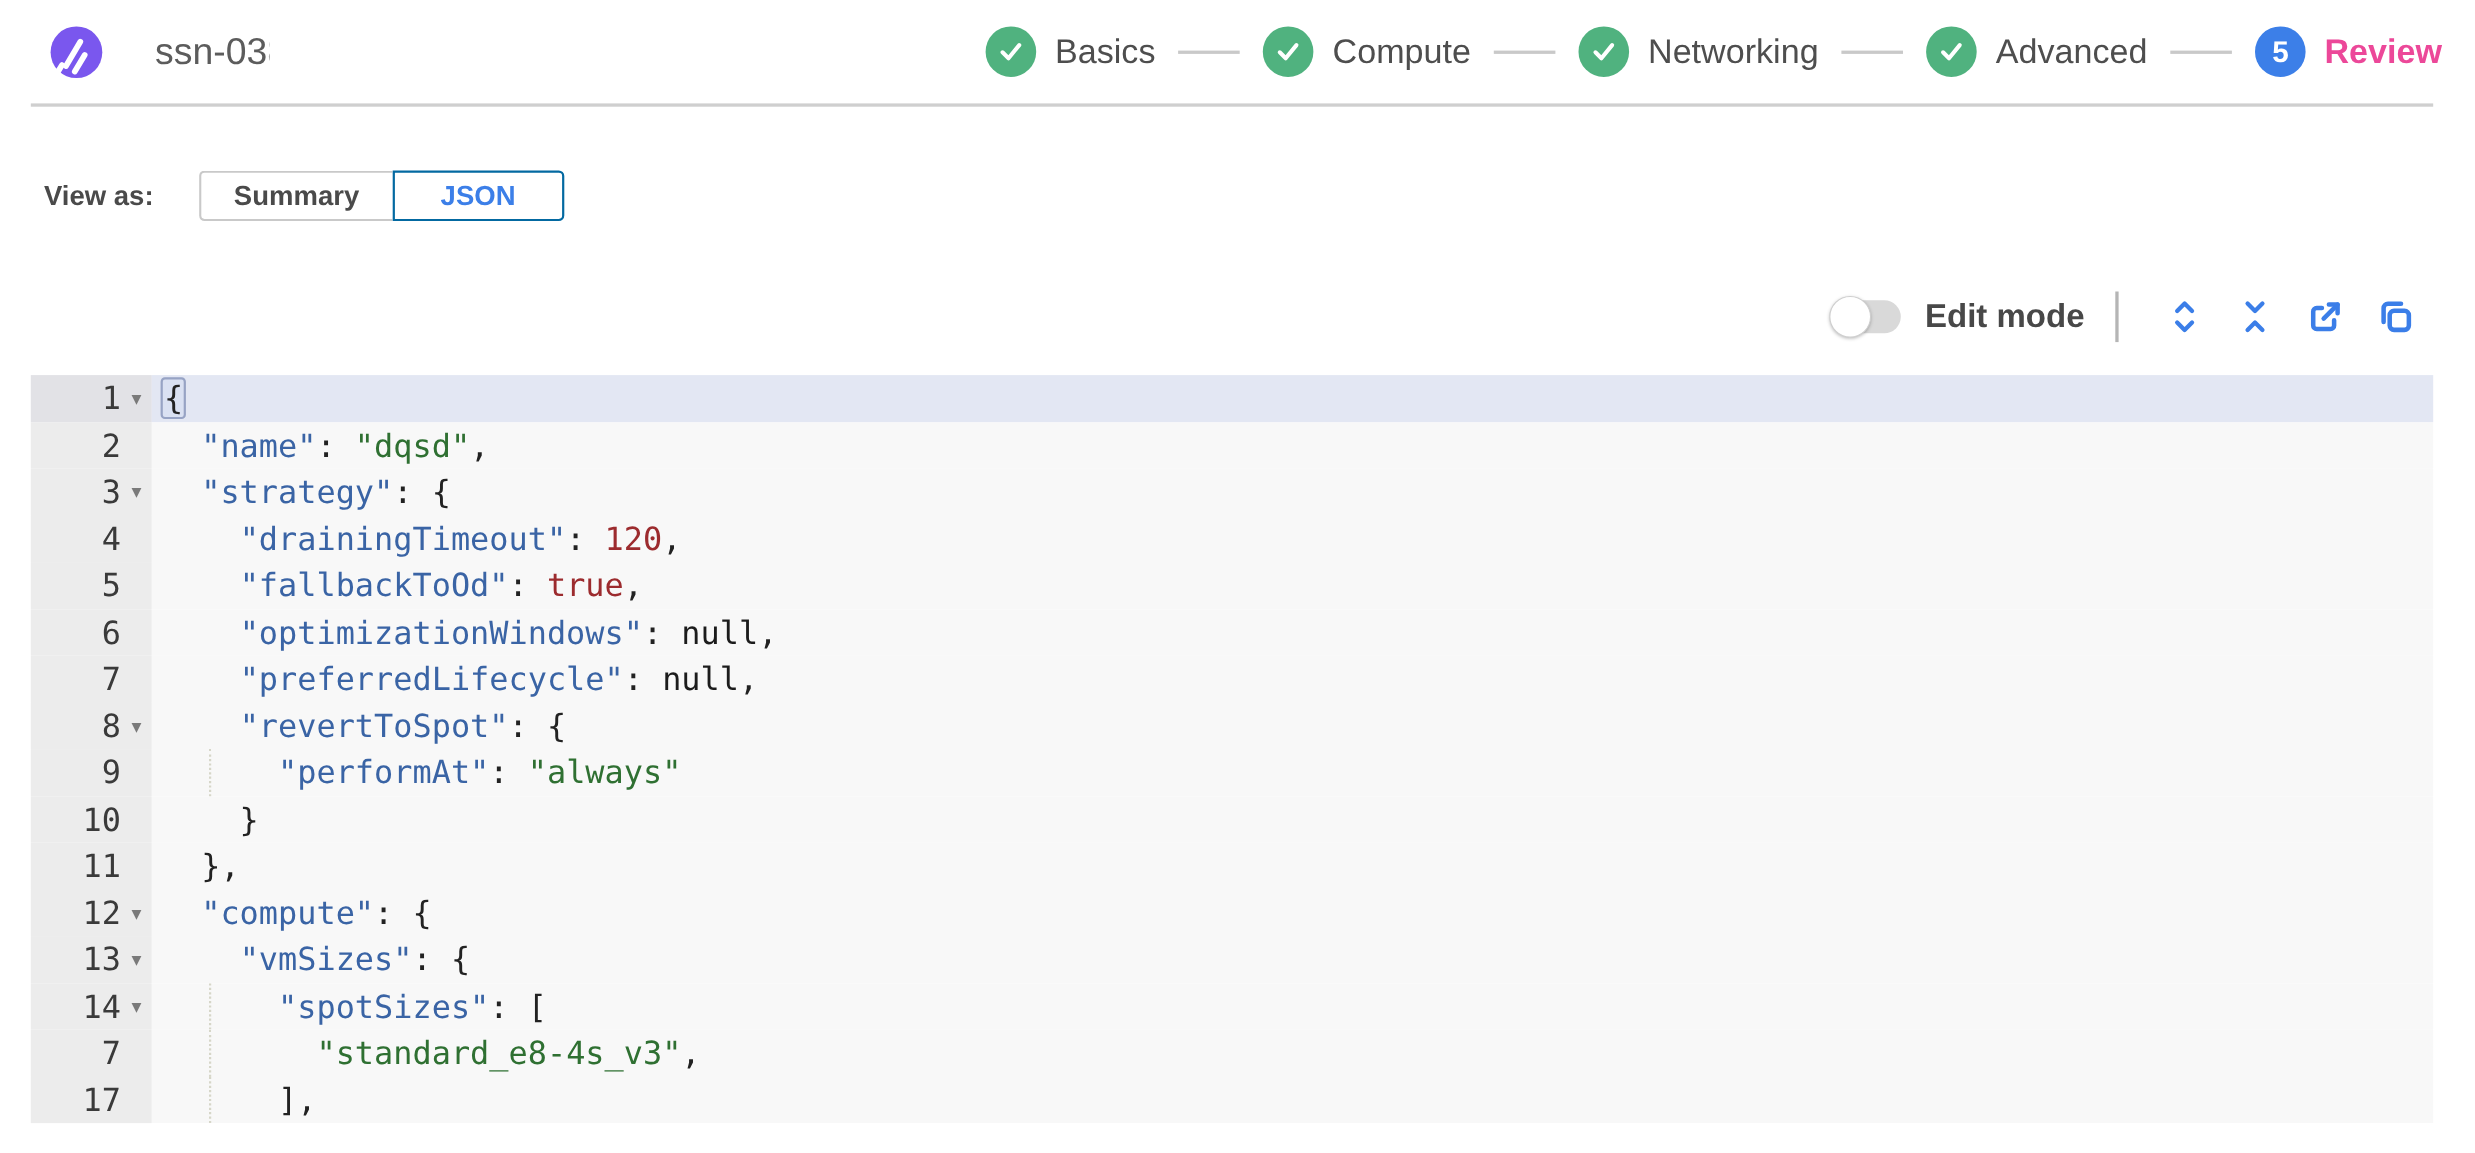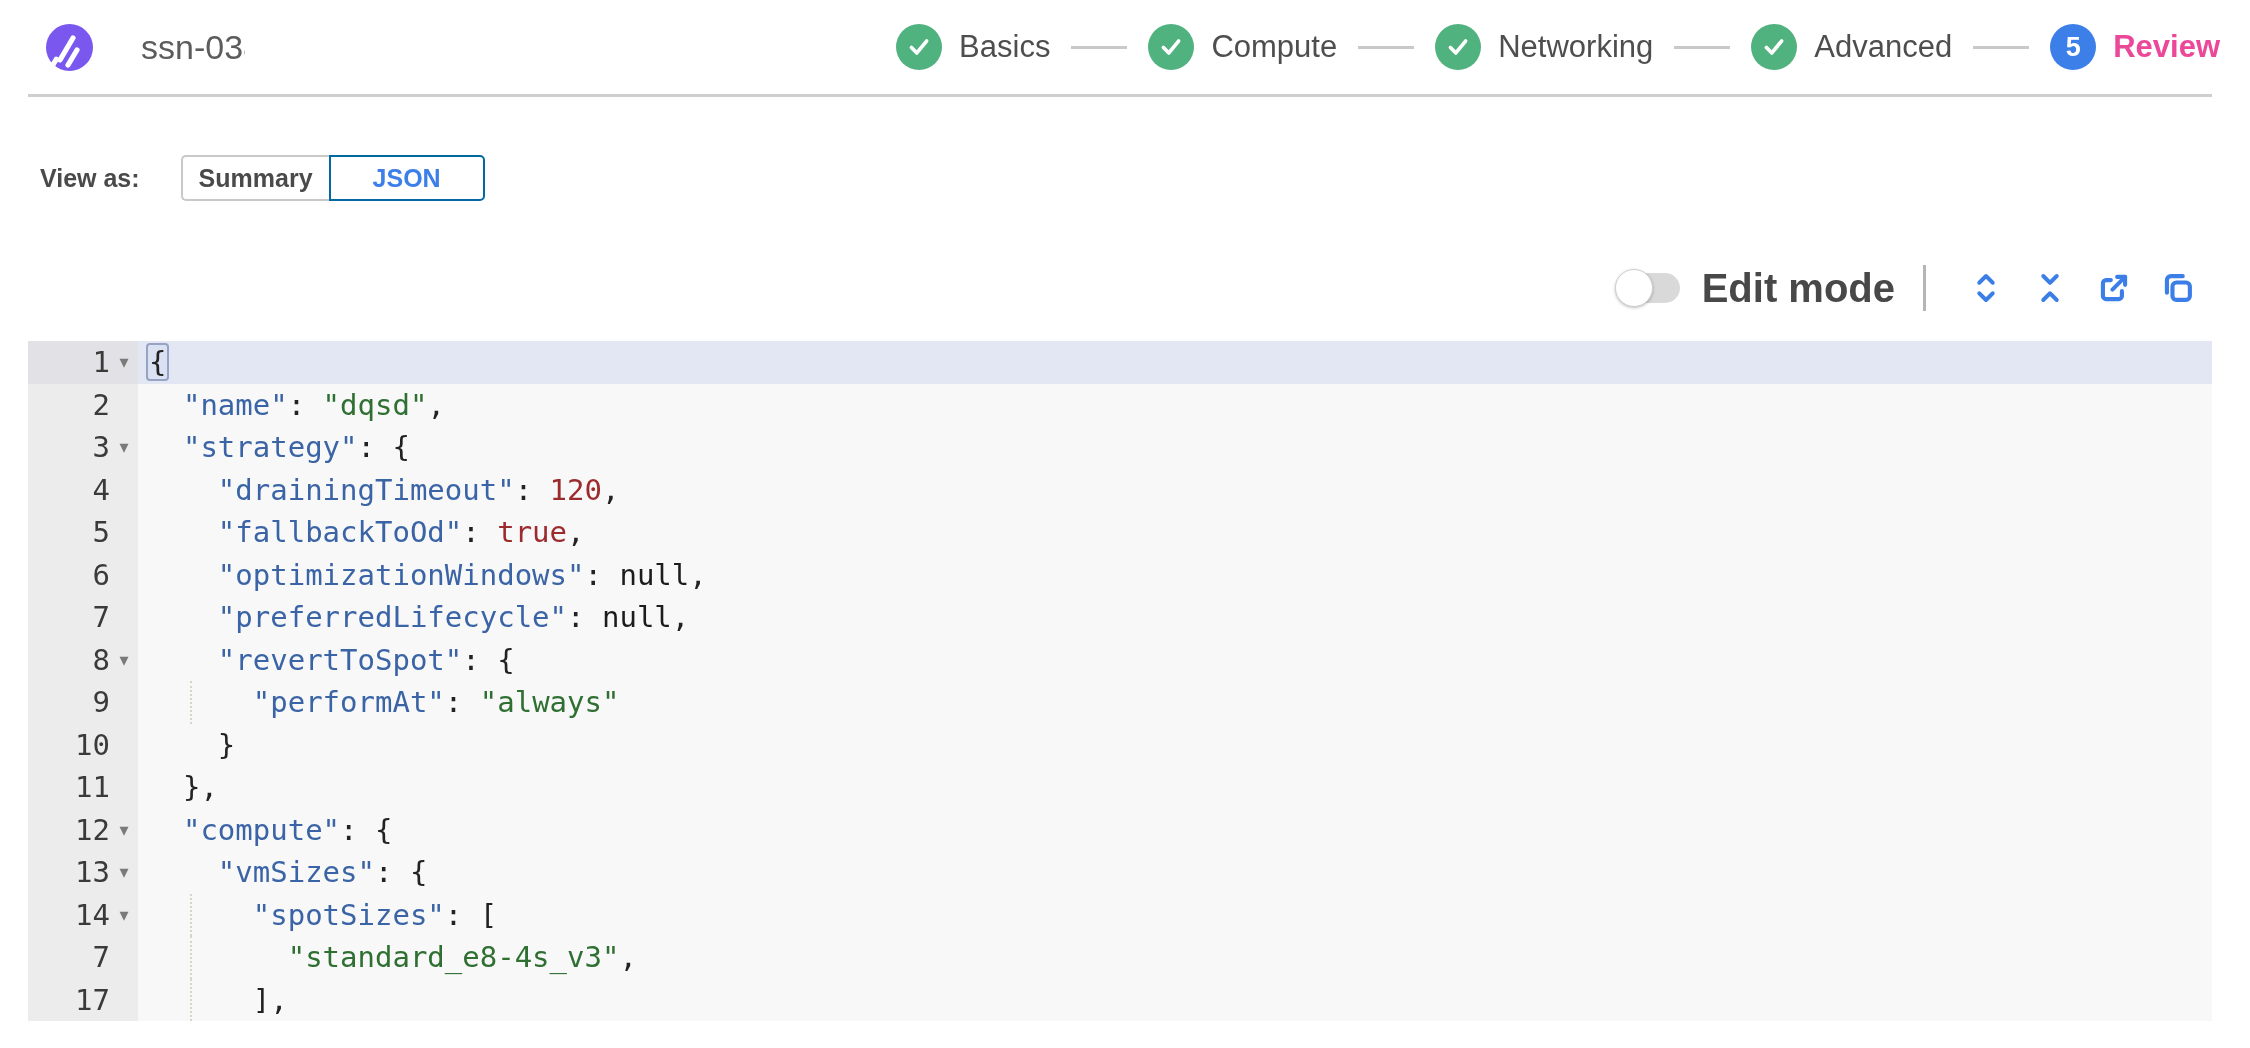--- a/index.html
+++ b/index.html
@@ -26,30 +26,30 @@
 
   .hdr-divider { height:3px; background:#cfcfcf; margin:0 38px 0 28px; }
 
   
   .viewas-row { display:flex; align-items:center; margin:58px 0 0 40px; }
   .viewas-label { font-size:25px; font-weight:bold; color:#4a4a4a; margin-right:41px; }
   .seg { display:flex; }
   .seg button { height:46px; background:#fff; font-family:"Liberation Sans",sans-serif;
                 font-size:25px; font-weight:bold; cursor:pointer; }
   .seg .seg-off { border:2px solid #c9c9c9; border-right:none; border-radius:5px 0 0 5px;
-                  color:#4a4a4a; padding:0 16px; }
+                  color:#4a4a4a; padding:0 30px; }
   .seg .seg-on { border:2px solid #0369a1; border-radius:0 5px 5px 0; color:#3c7fe8; padding:0 42px; }
 
   
   .toolbar-row { display:flex; align-items:center; justify-content:flex-end; margin:64px 40px 0 0; height:46px; }
   .toggle { width:62px; height:30px; border-radius:15px; background:#d9d9d9; position:relative;
             margin-right:22px; cursor:pointer; flex:0 0 62px; }
   .toggle-knob { width:38px; height:38px; border-radius:50%; background:#fff; border:1px solid #cfcfcf;
                  box-shadow:0 1px 3px rgba(0,0,0,.25); position:absolute; left:-3px; top:-4px; }
-  .editmode-label { font-size:40px; font-weight:bold; color:#484848; white-space:nowrap; }
+  .editmode-label { font-size:30px; font-weight:bold; color:#484848; white-space:nowrap; }
   .tb-divider { width:3px; height:46px; background:#b5b5b5; margin:0 28px; }
   .tb-icon { width:38px; height:38px; margin:0 13px; cursor:pointer; display:flex;
              align-items:center; justify-content:center; }
   .tb-icon svg { stroke:#3b7ee8; fill:none; stroke-width:2.6; stroke-linecap:round; stroke-linejoin:round; }
 
   
   .editor { margin:30px 38px 0 28px; font-family:"DejaVu Sans Mono", monospace; font-size:29px; }
   .row { display:flex; height:42.5px; }
   .gutter { flex:0 0 110px; background:#ececec; display:flex; justify-content:flex-end;
             align-items:center; color:#3a3a3a; }

